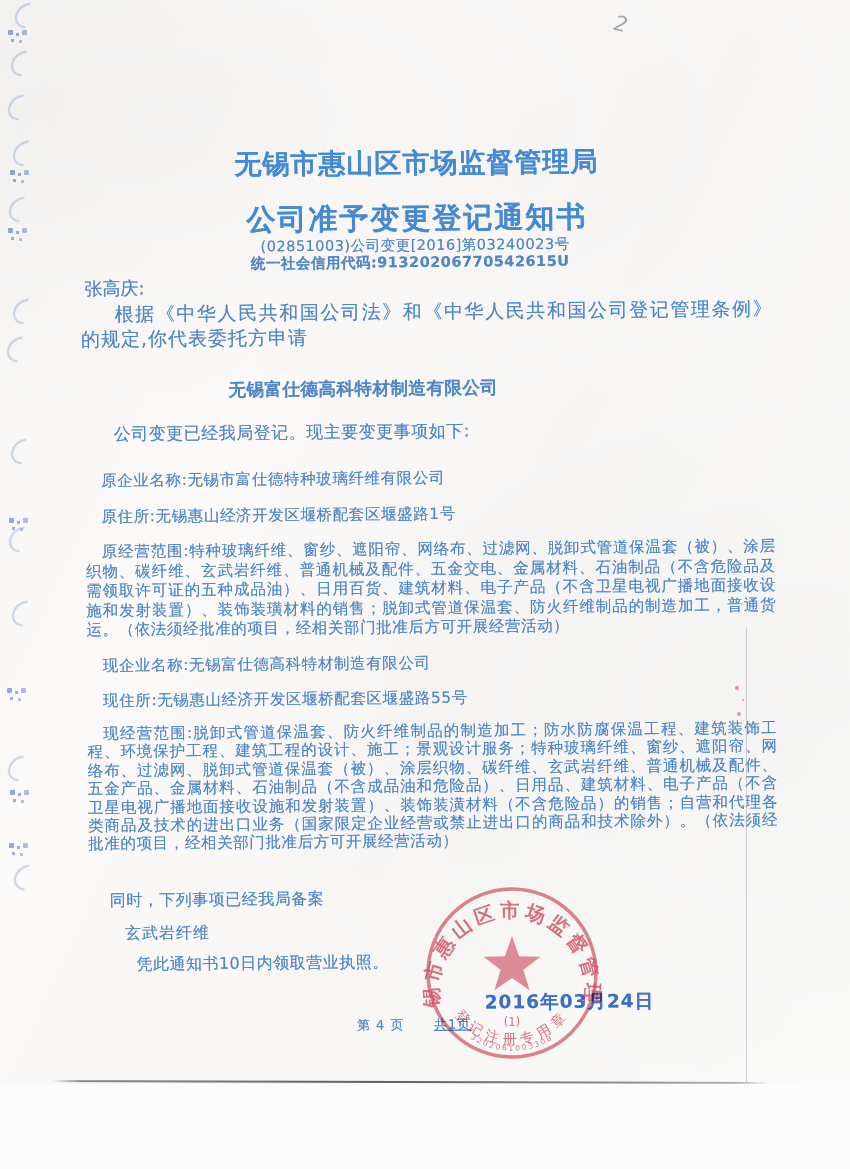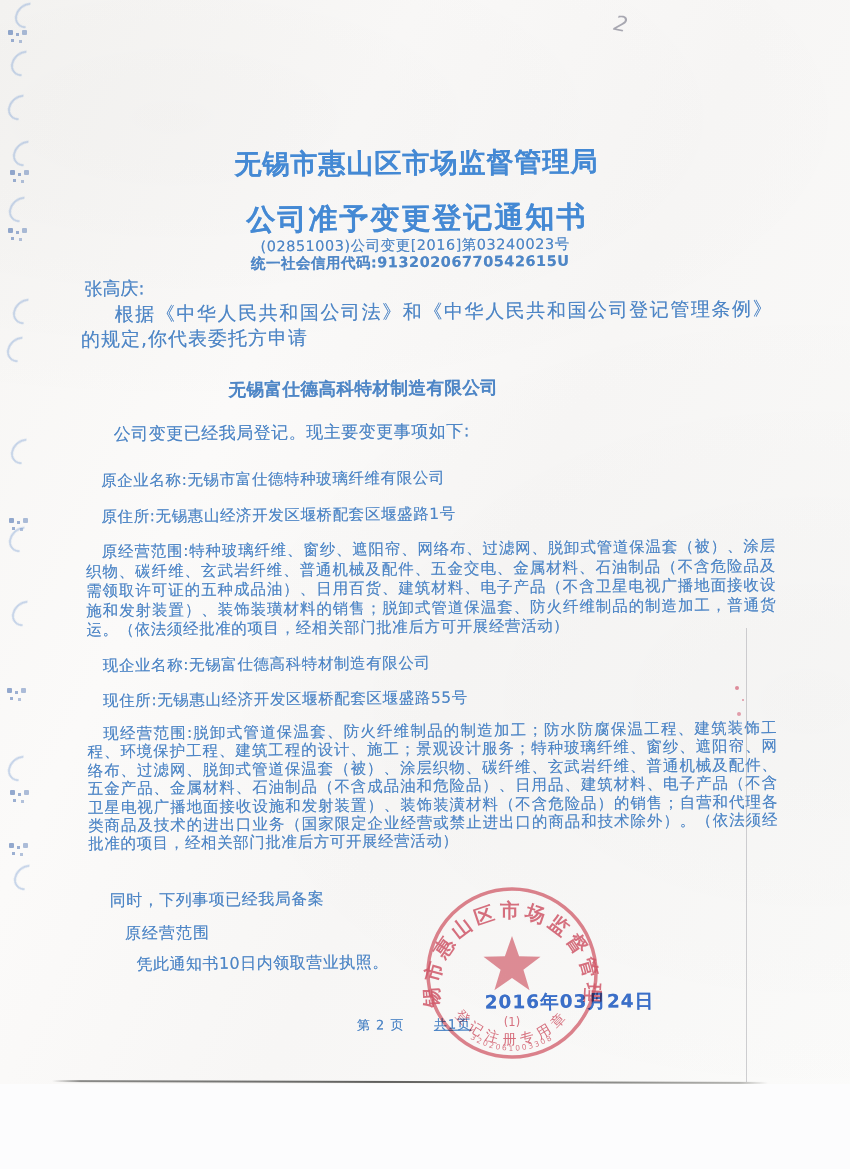--- a/index.html
+++ b/index.html
@@ -112,25 +112,25 @@
     <div class="registered-line ink">公司变更已经我局登记。现主要变更事项如下:</div>
 
     <p class="chg chg0 ink">原企业名称:无锡市富仕德特种玻璃纤维有限公司</p>
     <p class="chg chg1 ink">原住所:无锡惠山经济开发区堰桥配套区堰盛路1号</p>
     <p class="chg chg2 para ink">原经营范围:特种玻璃纤维、窗纱、遮阳帘、网络布、过滤网、脱卸式管道保温套（被）、涂层织物、碳纤维、玄武岩纤维、普通机械及配件、五金交电、金属材料、石油制品（不含危险品及需领取许可证的五种成品油）、日用百货、建筑材料、电子产品（不含卫星电视广播地面接收设施和发射装置）、装饰装璜材料的销售；脱卸式管道保温套、防火纤维制品的制造加工，普通货运。（依法须经批准的项目，经相关部门批准后方可开展经营活动）</p>
     <p class="chg chg3 ink">现企业名称:无锡富仕德高科特材制造有限公司</p>
     <p class="chg chg4 ink">现住所:无锡惠山经济开发区堰桥配套区堰盛路55号</p>
     <p class="chg chg5 para ink">现经营范围:脱卸式管道保温套、防火纤维制品的制造加工；防水防腐保温工程、建筑装饰工程、环境保护工程、建筑工程的设计、施工；景观设计服务；特种玻璃纤维、窗纱、遮阳帘、网络布、过滤网、脱卸式管道保温套（被）、涂层织物、碳纤维、玄武岩纤维、普通机械及配件、五金产品、金属材料、石油制品（不含成品油和危险品）、日用品、建筑材料、电子产品（不含卫星电视广播地面接收设施和发射装置）、装饰装潢材料（不含危险品）的销售；自营和代理各类商品及技术的进出口业务（国家限定企业经营或禁止进出口的商品和技术除外）。（依法须经批准的项目，经相关部门批准后方可开展经营活动）</p>
 
     <div class="filing-line ink">同时，下列事项已经我局备案</div>
-    <div class="filing-item ink">原经营范围</div>
+    <div class="filing-item ink">玄武岩纤维</div>
     <div class="license-line ink">凭此通知书10日内领取营业执照。</div>
 
     <div class="issue-date">2016年03月24日</div>
-    <div class="page-label ink">第 2 页</div>
+    <div class="page-label ink">第 4 页</div>
     <div class="total-label ink">共1页</div>
   </div>
 
   <svg class="stamp" viewBox="0 0 220 220">
     <defs>
       <path id="ringPath" d="M 40,152 A 74,74 0 1 1 180,152"></path>
       <path id="arcPath" d="M 50,148 A 71,71 0 0 0 170,148"></path>
       <path id="serialPath" d="M 56,166 A 78,78 0 0 0 164,166"></path>
     </defs>
     <circle cx="110" cy="110" r="84" fill="none" stroke="rgba(213,85,100,.78)" stroke-width="3.5"></circle>

